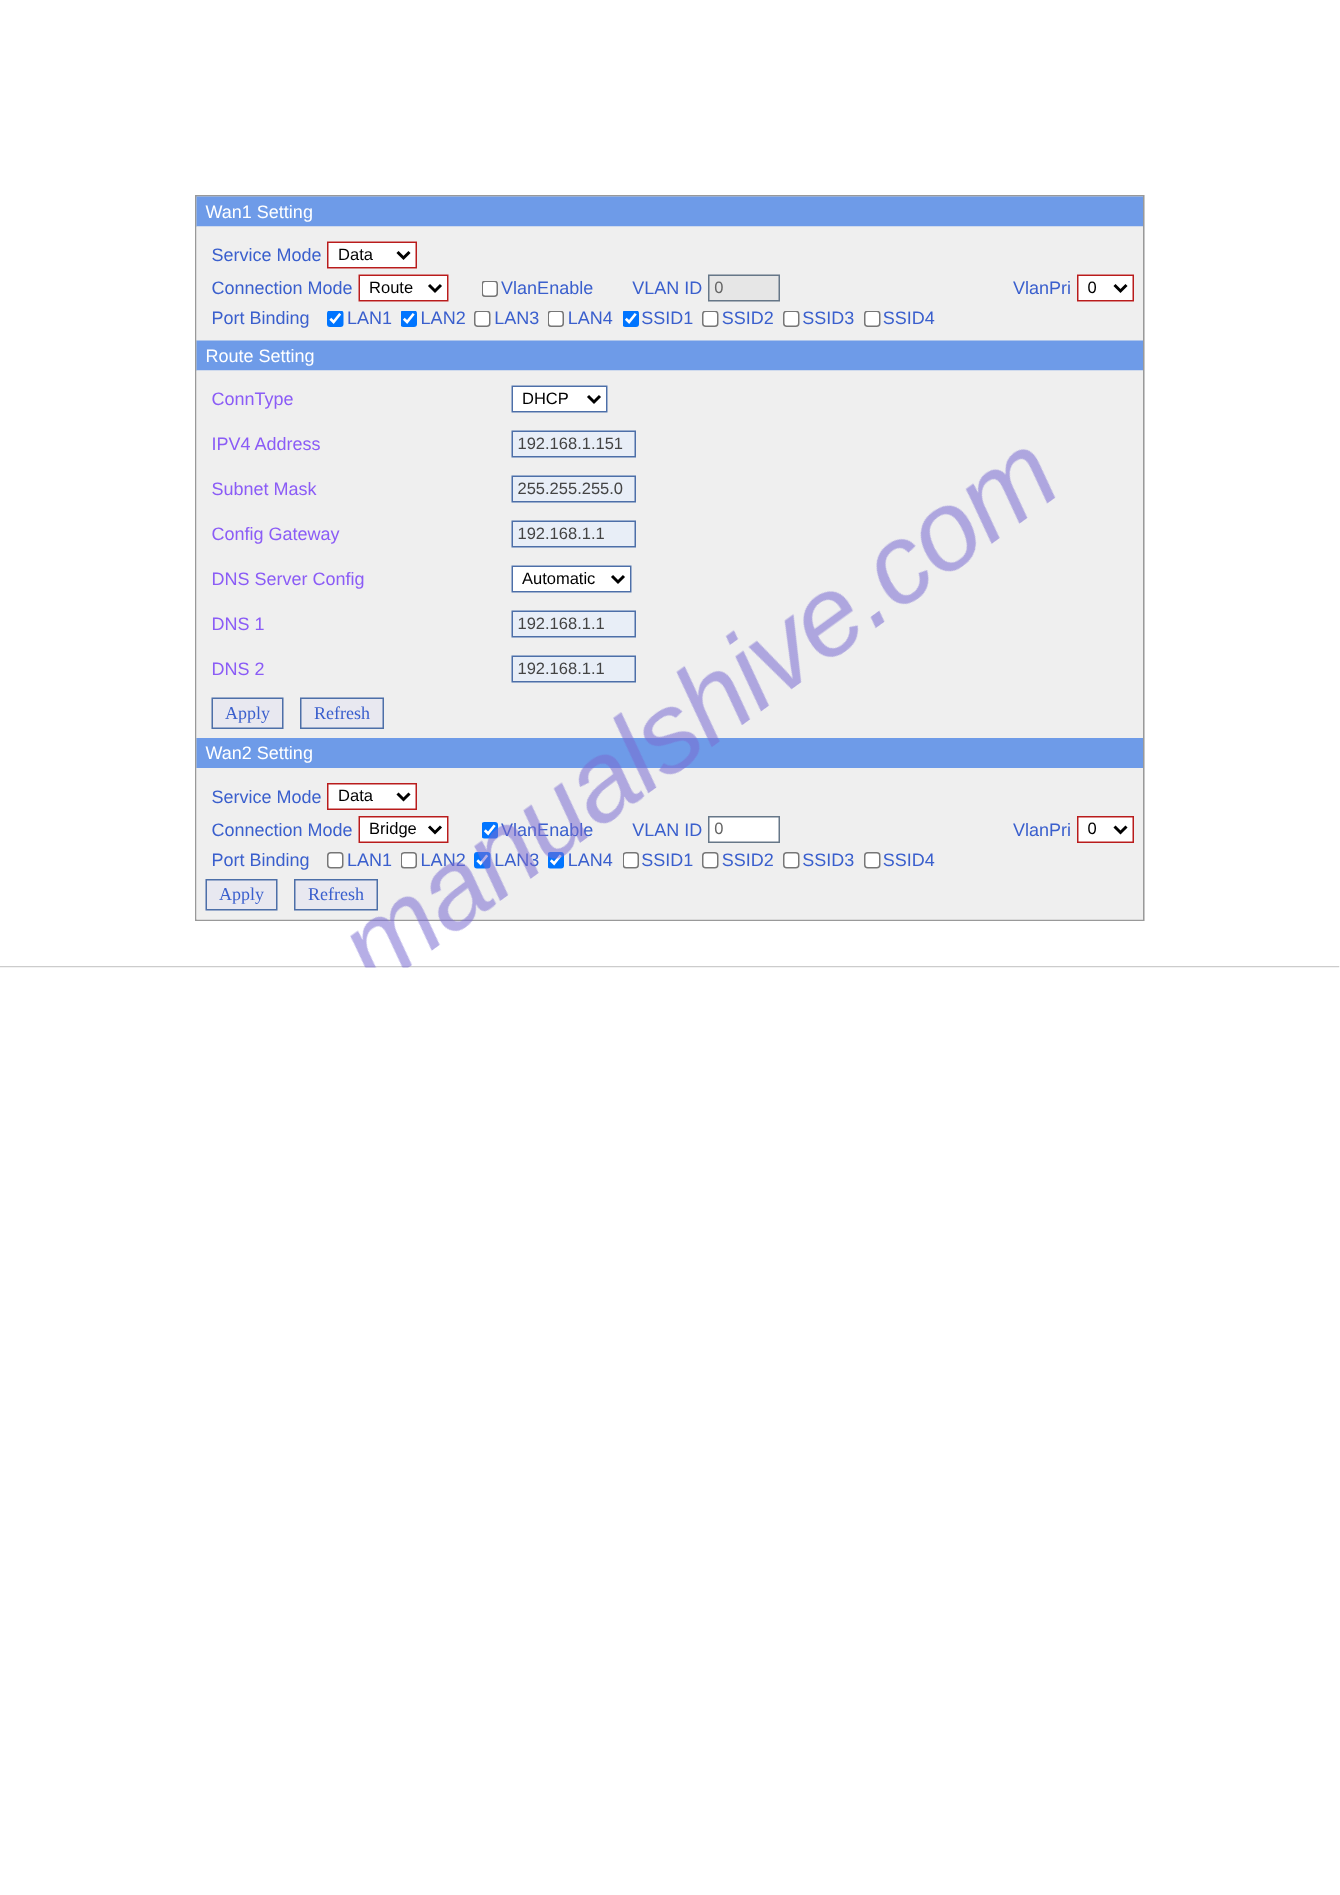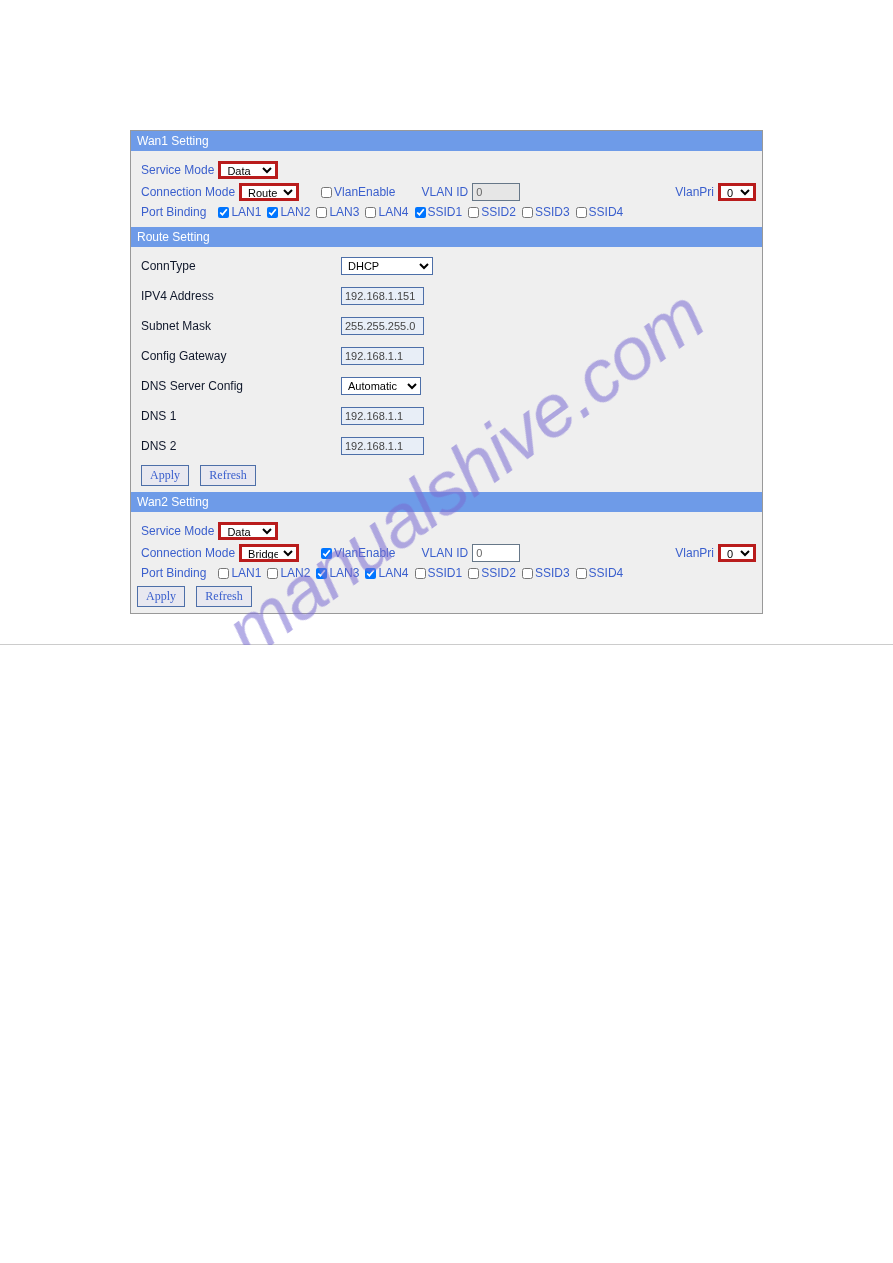--- a/index.html
+++ b/index.html
@@ -28,21 +28,21 @@
   }
   .form-row {
     display: flex;
     align-items: center;
     padding: 2px 0;
     color: #3a5fcd;
   }
   .lbl { margin-right: 4px; }
   .select-box {
     background: #fff;
-    border: 3px solid #b91c1c;
+    border: 1px solid #b91c1c;
     height: 18px;
     font-size: 11px;
     padding: 0 2px;
   }
   .input-box {
     background: #fff;
     border: 1px solid #678;
     height: 18px;
     font-size: 11px;
     padding: 0 3px;
@@ -52,21 +52,21 @@
   .input-readonly {
     background: #e8eef7;
     border: 1px solid #4d6fa8;
     height: 18px;
     width: 83px;
     font-size: 11px;
     padding: 0 3px;
     color: #444;
   }
   .route-section .form-row { margin-bottom: 8px; }
-  .route-lbl { color: #0f172a; width: 200px; display: inline-block; }
+  .route-lbl { color: #8b5cf6; width: 200px; display: inline-block; }
   .chk { width: 11px; height: 11px; vertical-align: middle; margin-right: 2px; }
   .btn {
     background: #e8e8f0;
     border: 1px solid #4d6fa8;
     padding: 2px 8px;
     font-size: 12px;
     color: #3a5fcd;
     font-family: Arial,sans-serif;
     cursor: pointer;
   }
@@ -116,21 +116,21 @@
       <span class="lbl" style="margin-right:12px">Port Binding</span>
       <span id="wan1-ports"><input type="checkbox" class="chk" checked="" style=""><span style="margin-right: 6px; color: rgb(58, 95, 205);">LAN1</span><input type="checkbox" class="chk" checked="" style=""><span style="margin-right: 6px; color: rgb(58, 95, 205);">LAN2</span><input type="checkbox" class="chk" style=""><span style="margin-right: 6px; color: rgb(58, 95, 205);">LAN3</span><input type="checkbox" class="chk" style=""><span style="margin-right: 6px; color: rgb(58, 95, 205);">LAN4</span><input type="checkbox" class="chk" checked="" style=""><span style="margin-right: 6px; color: rgb(58, 95, 205);">SSID1</span><input type="checkbox" class="chk" style=""><span style="margin-right: 6px; color: rgb(58, 95, 205);">SSID2</span><input type="checkbox" class="chk" style=""><span style="margin-right: 6px; color: rgb(58, 95, 205);">SSID3</span><input type="checkbox" class="chk" style=""><span style="margin-right: 6px; color: rgb(58, 95, 205);">SSID4</span></span>
     </div>
   </div>
 
   <div class="header-bar">Route Setting</div>
   <div class="section-body route-section">
     <div id="route-fields">
         <div class="form-row">
           <span class="route-lbl">ConnType</span>
-          <select class="select-box" style="width: 92px; border: 1px solid rgb(77, 111, 168);"><option>DHCP</option></select>
+          <select class="select-box" style="width: 64px; border: 1px solid rgb(77, 111, 168);"><option>DHCP</option></select>
         </div>
         <div class="form-row">
           <span class="route-lbl">IPV4 Address</span>
           <input class="input-readonly" value="192.168.1.151" style="">
         </div>
         <div class="form-row">
           <span class="route-lbl">Subnet Mask</span>
           <input class="input-readonly" value="255.255.255.0" style="">
         </div>
         <div class="form-row">

